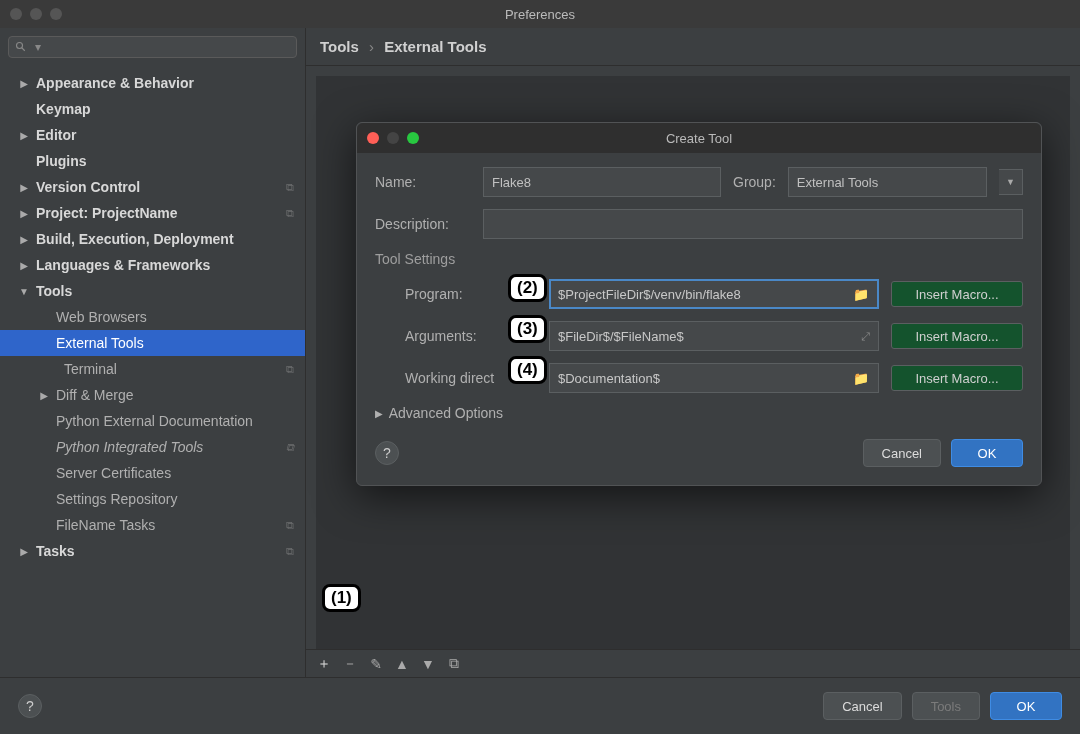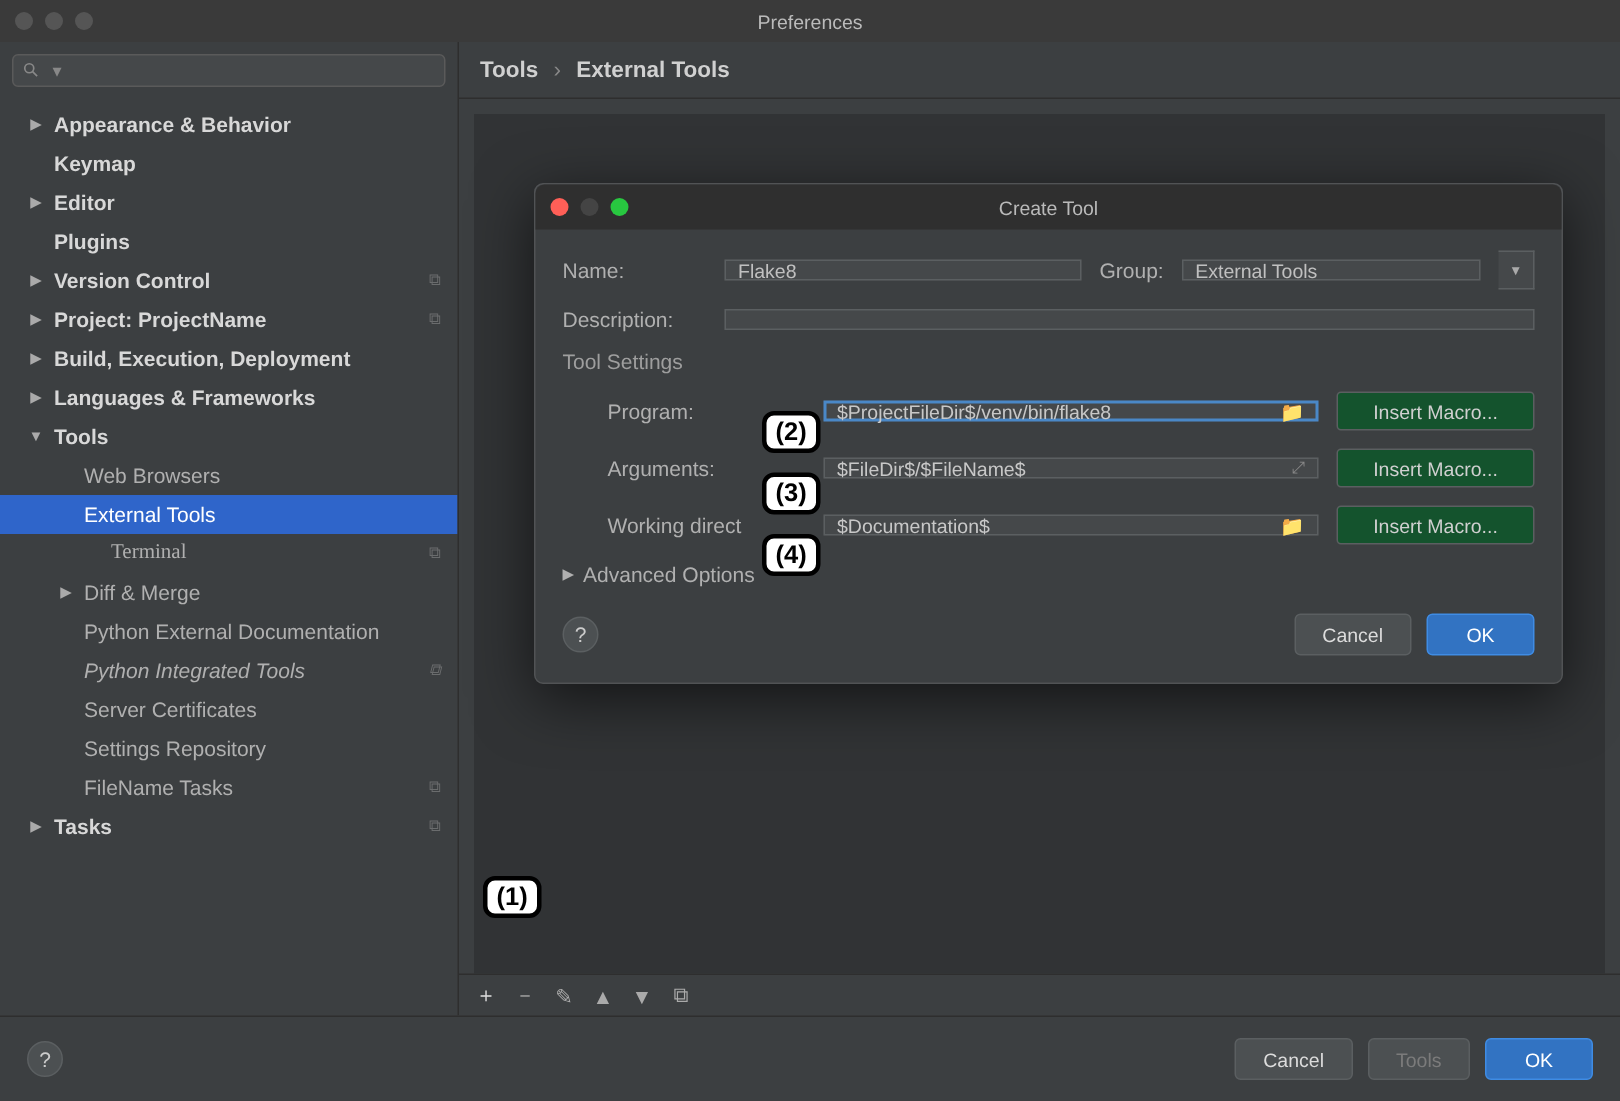--- a/index.html
+++ b/index.html
@@ -174,21 +174,21 @@
       border-radius:6px 6px 0 0;
     }
     .dlg-titlebar .tl-r { background:#ff5f57; }
     .dlg-titlebar .tl-y { background:#444; }
     .dlg-titlebar .tl-g { background:#28c840; }
     .dlg-titlebar .title { position:absolute; left:0; right:0; text-align:center; color:#bababa; font-size:13px;}
     .dlg-body { padding: 14px 18px 0 18px; }
     .form-row { display:flex; align-items:center; margin-bottom:12px; gap:12px;}
     .form-row .flabel { width:96px; color:#b0b0b0; font-size:14px; flex:0 0 auto;}
     .finput {
-      height:14px;
+      height:30px;
       background:#45484a;
       border:1px solid #5b5f61;
       flex:1;
       padding:0 8px;
       color:#c0c0c0;
       font-size:13px;
       display:flex; align-items:center;
     }
     .finput.focused { border-color:#4a88c7; box-shadow:0 0 0 1px #4a88c7 inset;}
     .dropdownarrow { width:24px; height:26px; background:#45484a; border:1px solid #5b5f61; border-left:none; display:inline-flex; align-items:center; justify-content:center; font-size:9px; color:#aaa;}
@@ -281,21 +281,21 @@
           <div class="tree-row" style="padding-left: 38px;">
             <span class="caret none">▶</span>
             <span class="lbl" style="margin-left: 6px;">Web Browsers</span>
           </div>
           <div class="tree-row selected" style="padding-left: 38px;">
             <span class="caret none">▶</span>
             <span class="lbl" style="margin-left: 6px;">External Tools</span>
           </div>
           <div class="tree-row" style="padding-left: 38px;">
             <span class="caret none">▶</span>
-            <span class="lbl" style="margin-left: 24px; font-family: Liberation Serif, serif;">Terminal</span>
+            <span class="lbl" style="margin-left: 14px;">Terminal</span>
             <span class="rollup">⧉</span>
           </div>
           <div class="tree-row" style="padding-left: 38px;">
             <span class="caret ">▶</span>
             <span class="lbl" style="margin-left: 6px;">Diff &amp; Merge</span>
           </div>
           <div class="tree-row" style="padding-left: 38px;">
             <span class="caret none">▶</span>
             <span class="lbl" style="margin-left: 6px;">Python External Documentation</span>
           </div>

